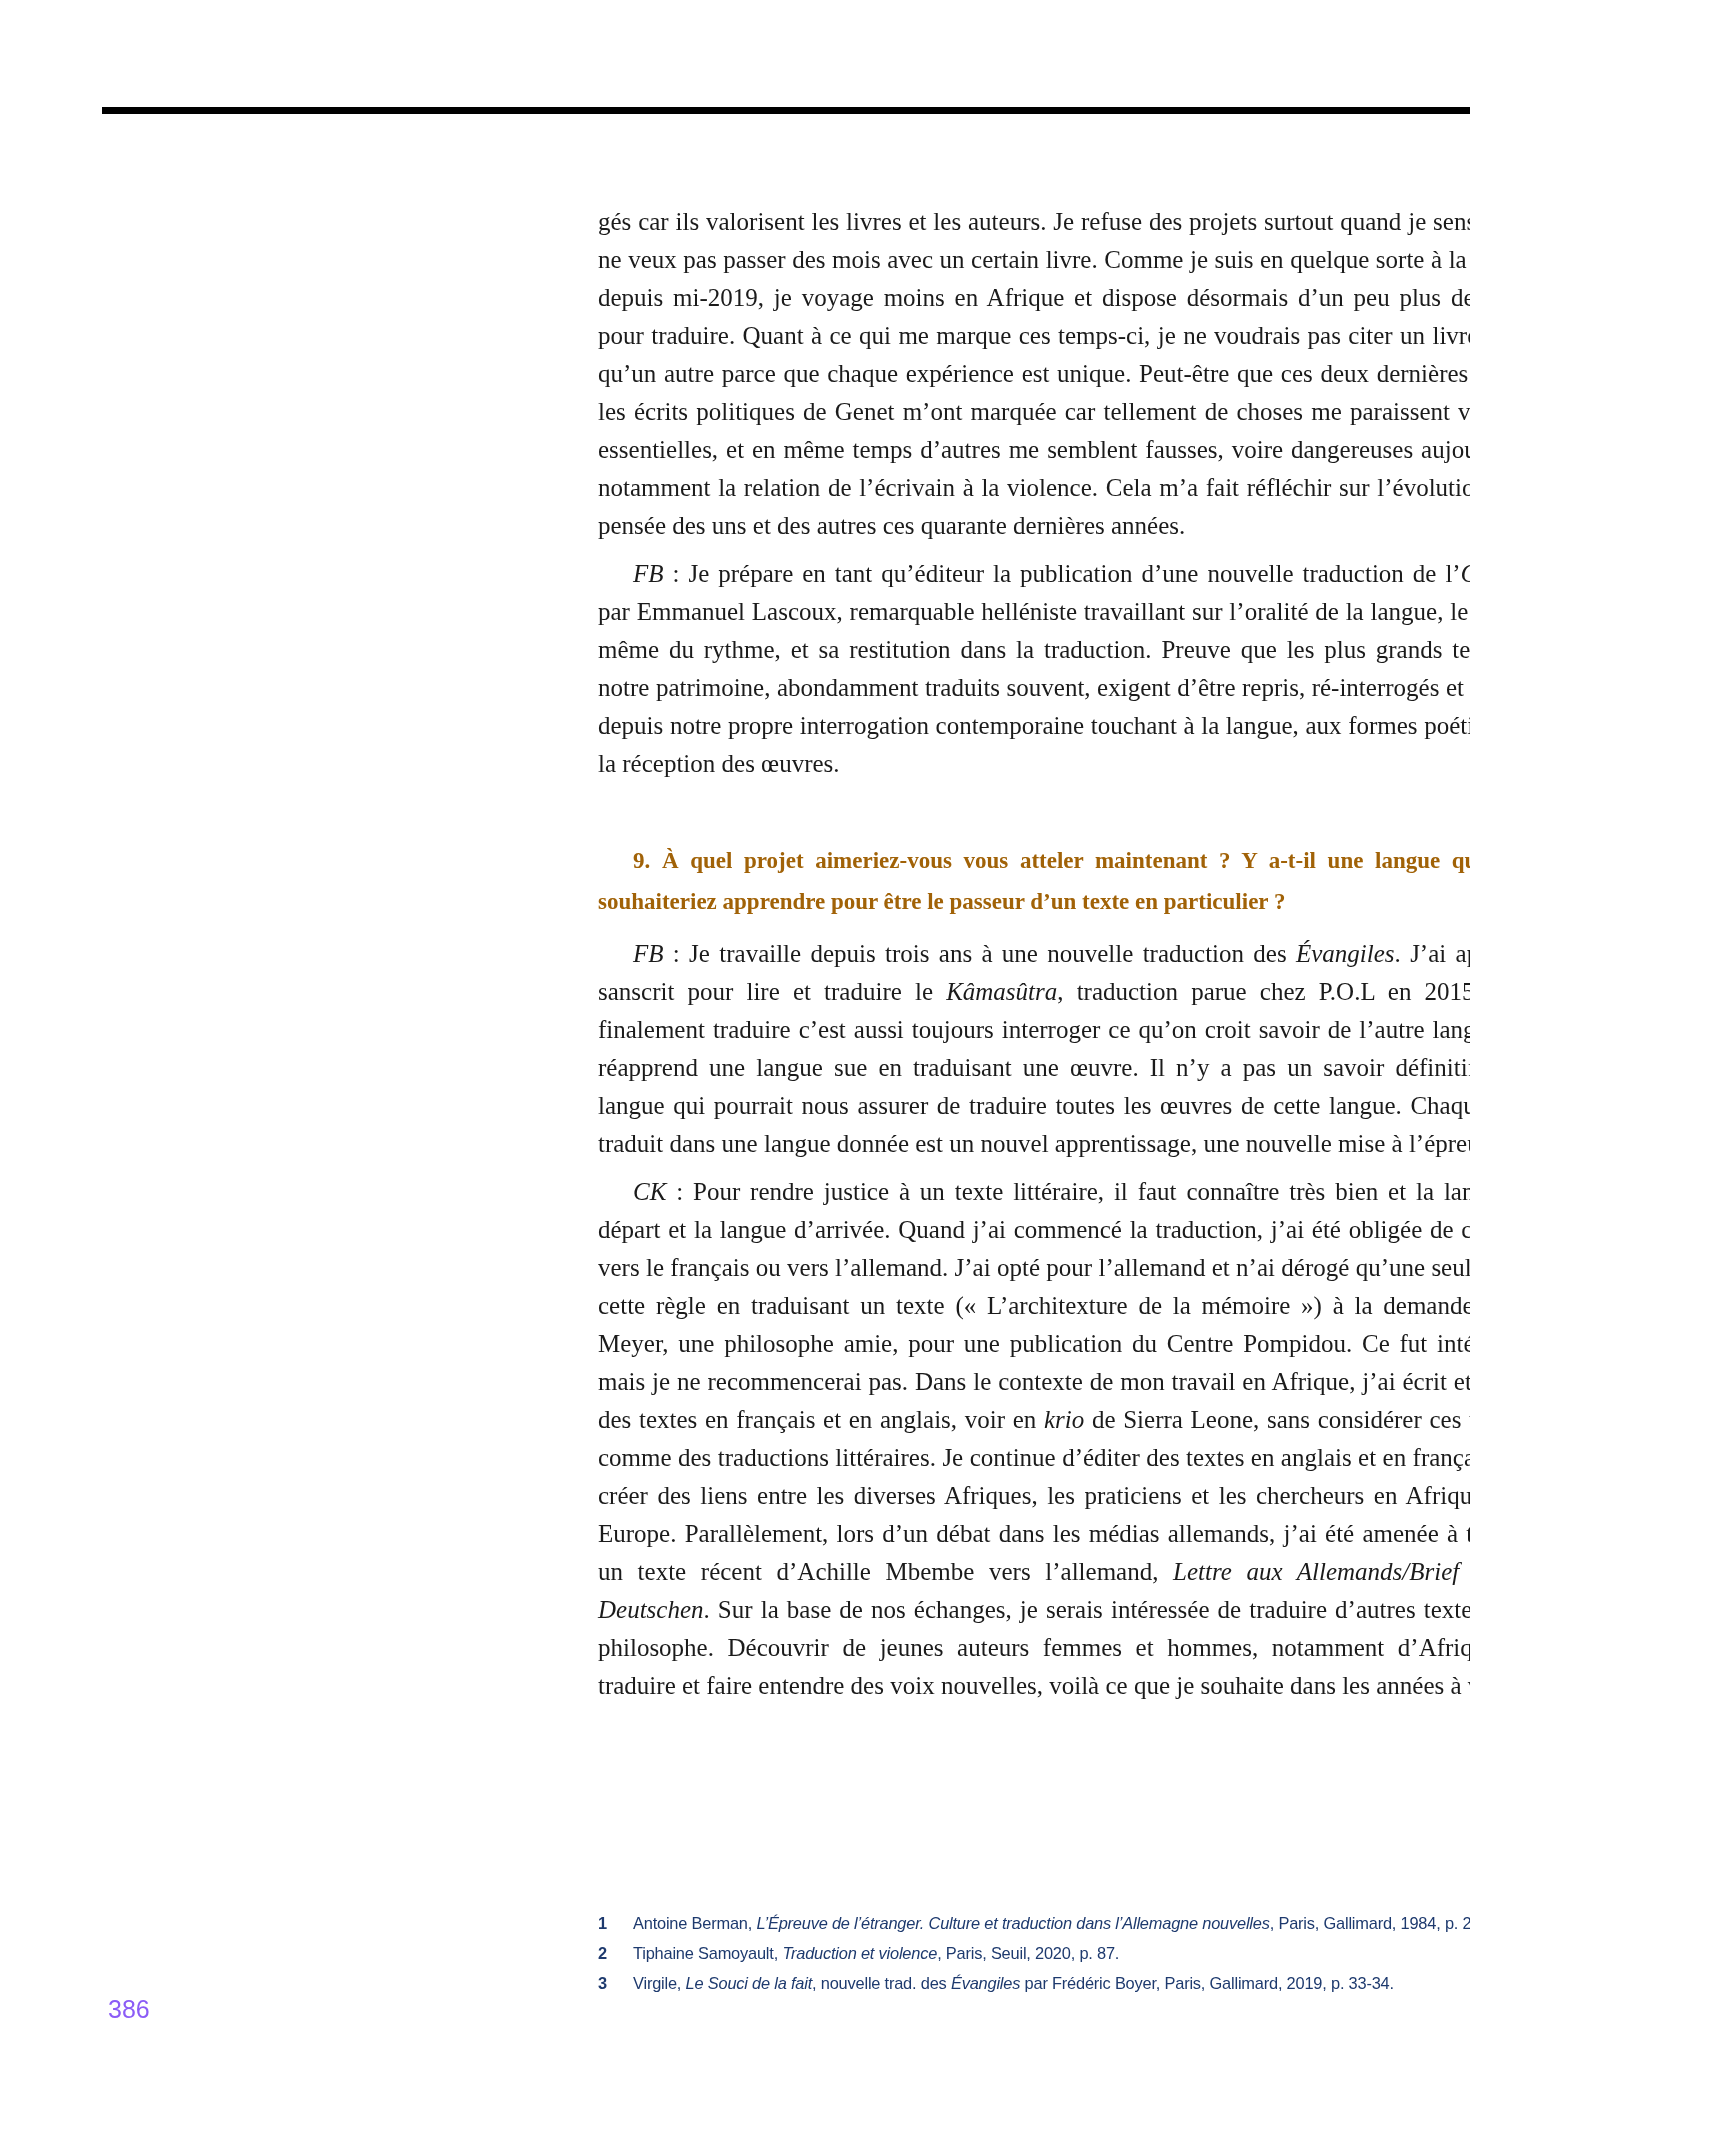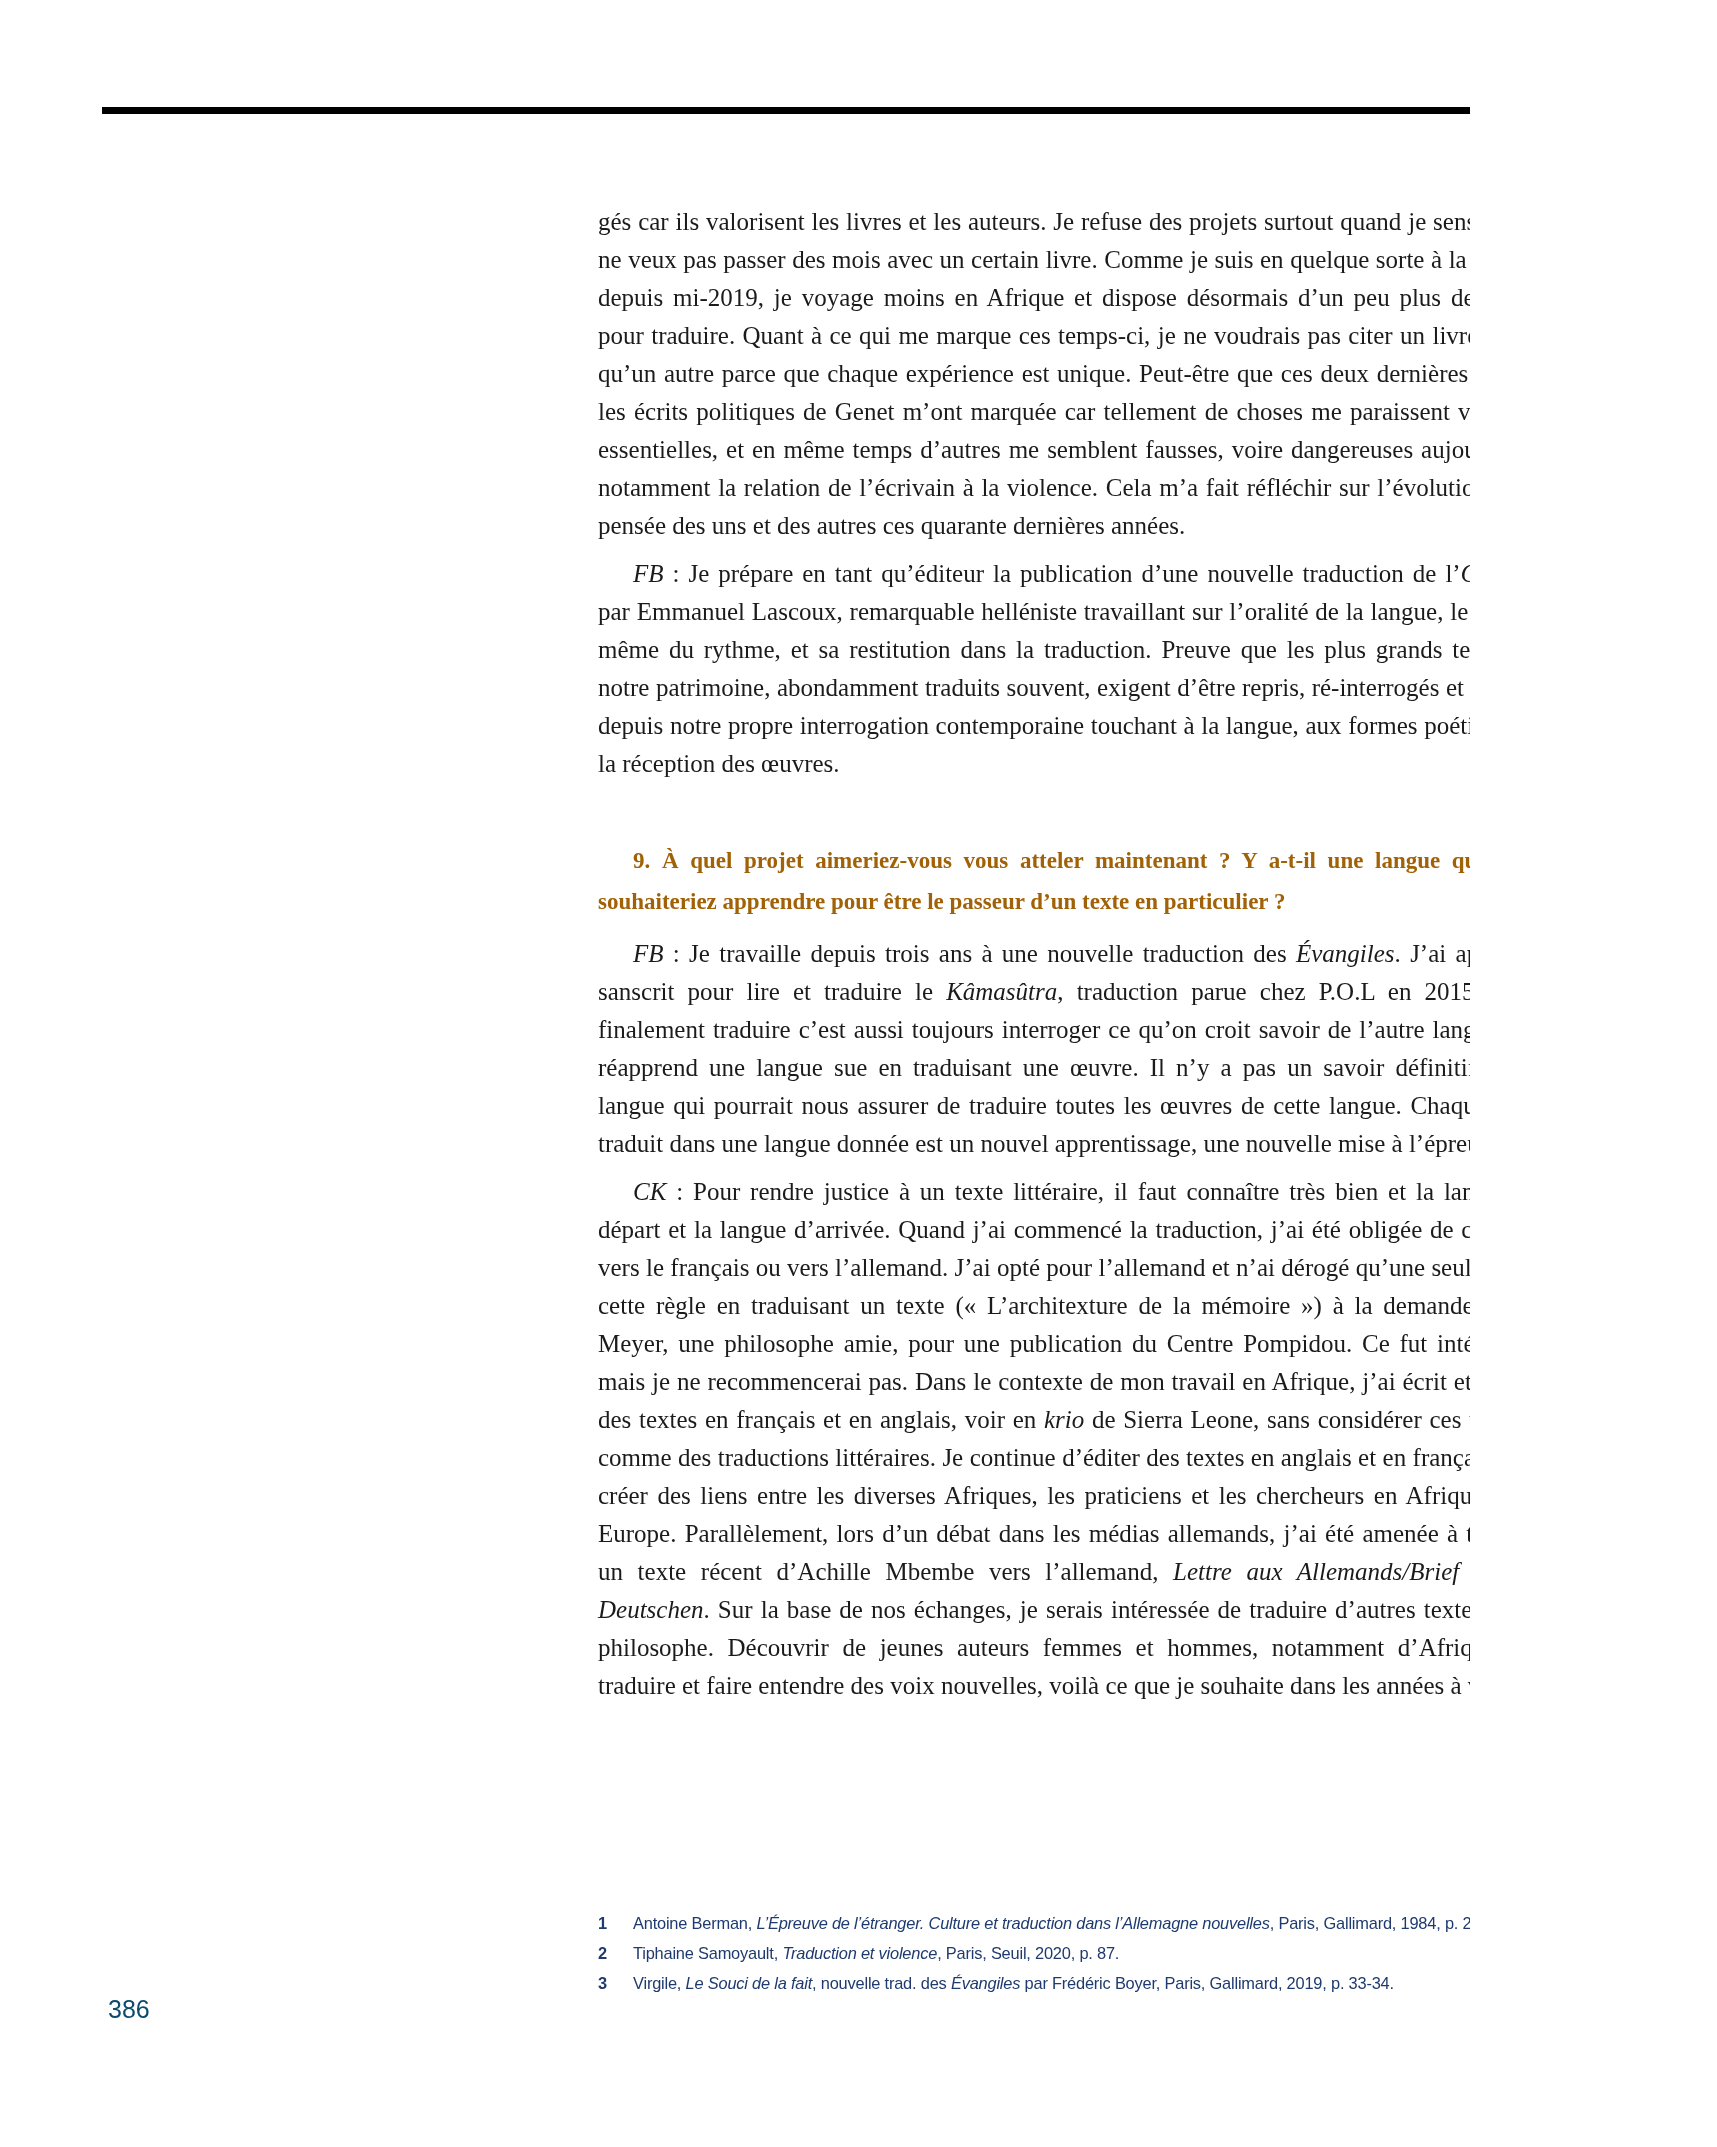--- a/index.html
+++ b/index.html
@@ -62,21 +62,21 @@
     position:absolute;
     left:0; top:0;
     font-weight:700;
   }
   .page-number{
     position:absolute;
     left:108px; top:1996px;
     font-family:"Liberation Sans", sans-serif;
     font-size:25px;
     line-height:27.4px;
-    color:#0c4a6e;
+    color:#8b5cf6;
   }
 </style>
 </head>
 <body>
 
 <div class="page">
 
   <div class="top-rule"></div>
 
   <div class="column">

